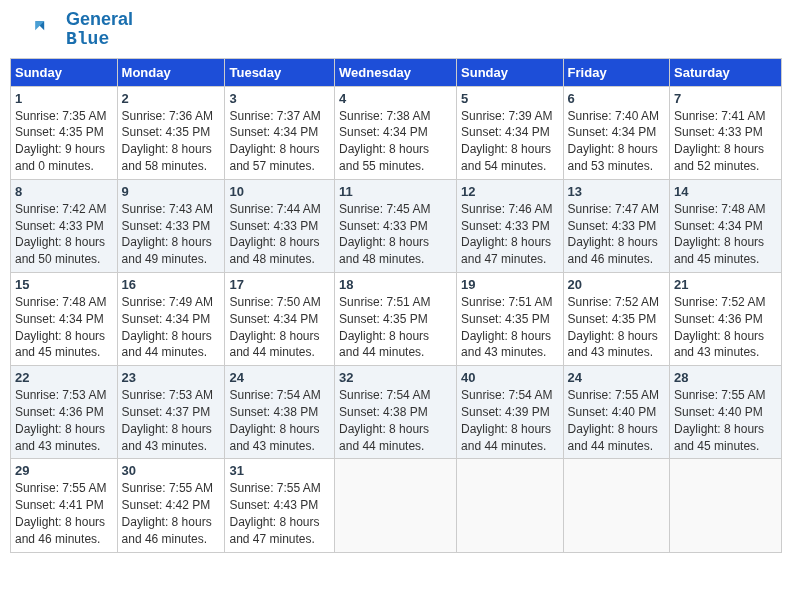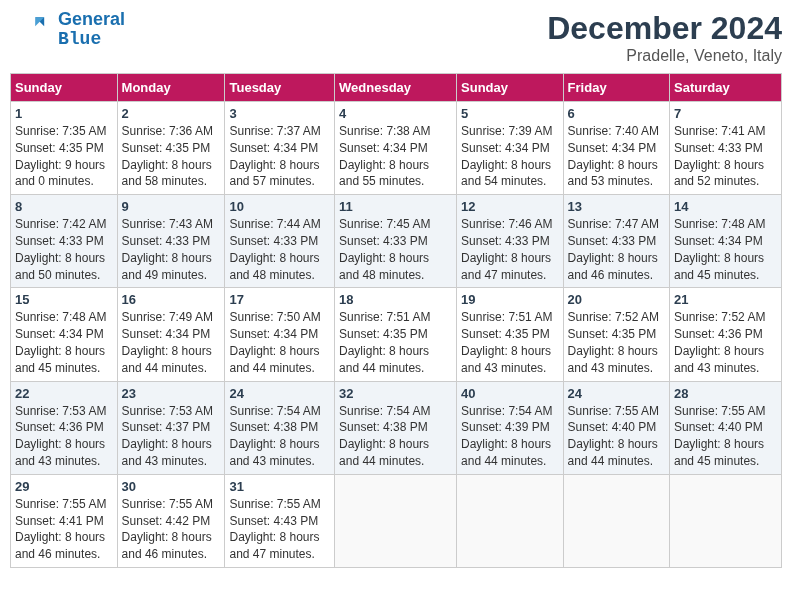--- a/index.html
+++ b/index.html
@@ -11,22 +11,22 @@
       padding: 10px;
     }
     .header-section {
       display: flex;
       justify-content: space-between;
       align-items: flex-start;
       margin-bottom: 8px;
     }
     .logo {
       display: flex;
-      align-items: flex-start;
-      gap: 12px;
+      align-items: flex-end;
+      gap: 20px;
     }
     .logo-text {
       font-size: 18px;
       font-weight: bold;
       color: #2c3e50;
       line-height: 1.1;
     }
     .logo-text span {
       color: #1a6faf;
     }
@@ -45,21 +45,21 @@
     .location-title {
       font-size: 16px;
       color: #555;
     }
     .calendar-table {
       width: 100%;
       border-collapse: collapse;
       font-size: 11px;
     }
     .calendar-table th {
-      background: #be185d;
+      background: #1d4ed8;
       color: #fff;
       padding: 6px 4px;
       text-align: left;
       font-size: 13px;
       font-weight: bold;
       border: 1px solid #ccc;
     }
     .calendar-table td {
       border: 1px solid #ccc;
       vertical-align: top;
@@ -93,24 +93,20 @@
   <div class="logo">
     <svg class="logo-icon" viewBox="0 0 40 40">
       <polygon points="28,8 38,8 38,18" fill="#1a6faf"></polygon>
       <polygon points="28,8 38,8 28,18" fill="#4a9fd4"></polygon>
     </svg>
     <div class="logo-text">
       <div><span>General</span></div>
       <div style="color:#1a6faf;font-family:Liberation Mono, monospace;">Blue</div>
     </div>
   </div>
-  <div class="title-section">
-    <div class="month-title">December 2024</div>
-    <div class="location-title">Pradelle, Veneto, Italy</div>
-  </div>
 </div>
 
 <table class="calendar-table">
   <thead>
     <tr>
     <th>Sunday</th>
         <th>Monday</th>
         <th>Tuesday</th>
         <th>Wednesday</th>
         <th>Sunday</th>

